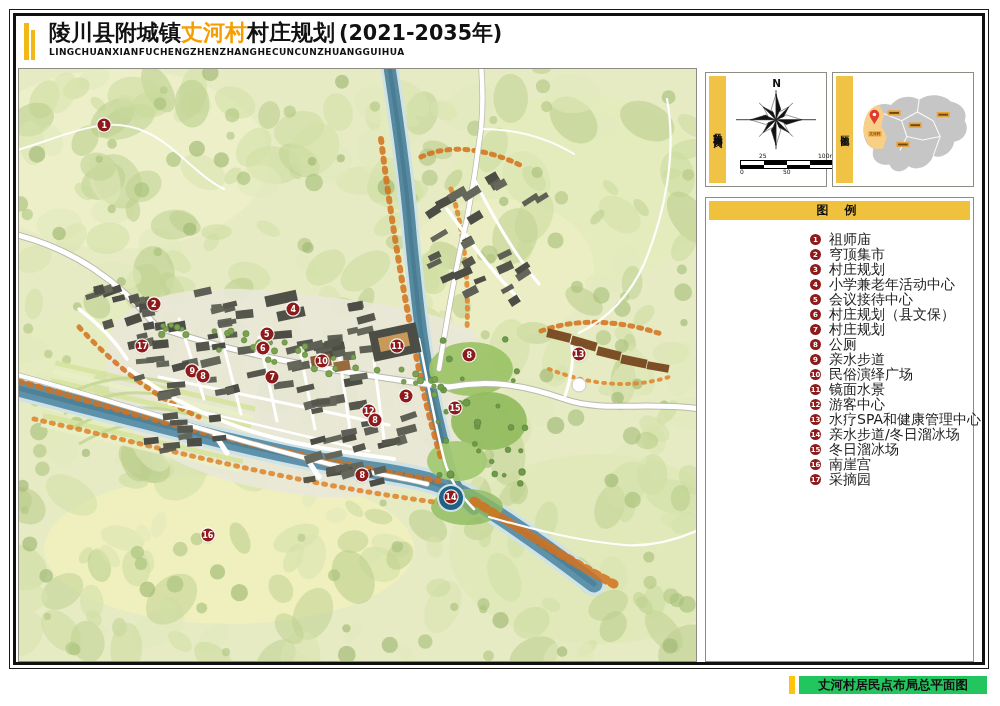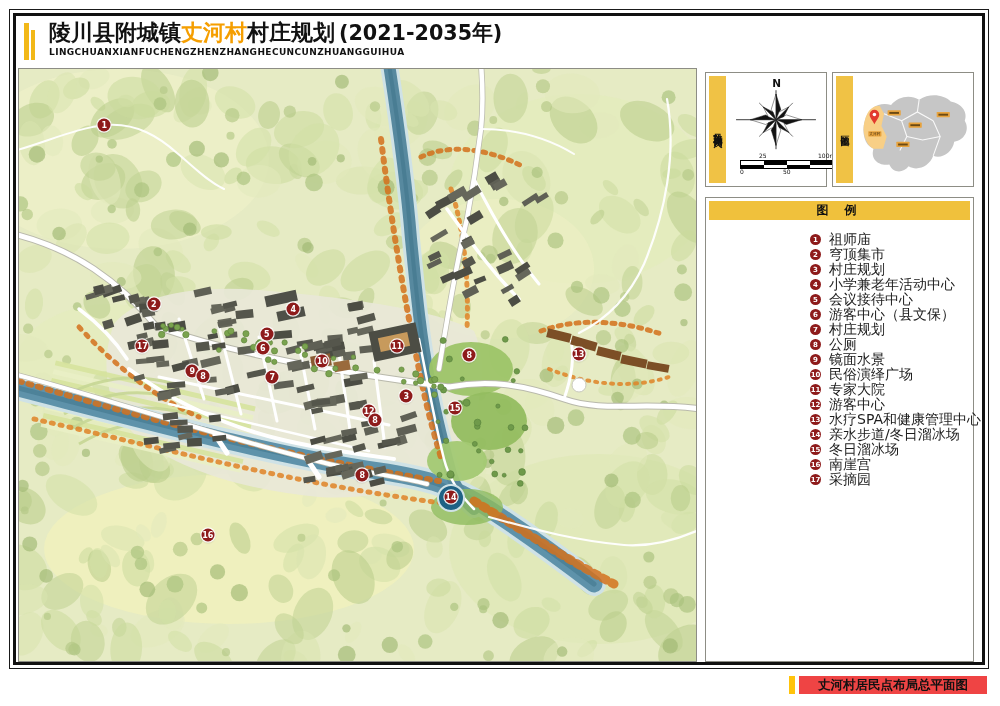--- a/index.html
+++ b/index.html
@@ -43,21 +43,21 @@
   .legend-head{position:absolute;left:3px;right:3px;top:3px;height:19px;background:#F0C13C;
                display:flex;align-items:center;justify-content:center;font-size:12px;font-weight:bold;letter-spacing:6px;}
   .legend-list{position:absolute;left:104px;top:34px;margin:0;padding:0;list-style:none;}
   .legend-list li{display:flex;align-items:center;gap:8px;height:15px;}
   .lg-b{width:11px;height:11px;border-radius:50%;background:#8E1B1B;color:#fff;flex:0 0 11px;
         display:flex;align-items:center;justify-content:center;font-size:7px;font-weight:bold;}
   .lg-t{font-size:14px;color:#1c1c1c;white-space:nowrap;}
 
   
   .cap-accent{position:absolute;left:789px;top:676px;width:6px;height:18px;background:#FFC30B;}
-  .cap-bar{position:absolute;left:799px;top:676px;width:188px;height:18px;background:#ef4444;
+  .cap-bar{position:absolute;left:799px;top:676px;width:188px;height:18px;background:#22c55e;
            display:flex;align-items:center;justify-content:center;font-size:12.5px;font-weight:bold;color:#111;}
 </style>
 </head>
 <body>
 
 <div class="page">
   <div class="frame-outer"></div>
   <div class="frame-inner"></div>
 
   <div class="hdr">
@@ -963,41 +963,41 @@
         <li>
           <span class="lg-b">4</span>
           <span class="lg-t">小学兼老年活动中心</span>
         </li>
         <li>
           <span class="lg-b">5</span>
           <span class="lg-t">会议接待中心</span>
         </li>
         <li>
           <span class="lg-b">6</span>
-          <span class="lg-t">游客中心（县文保）</span>
+          <span class="lg-t">村庄规划（县文保）</span>
         </li>
         <li>
           <span class="lg-b">7</span>
           <span class="lg-t">村庄规划</span>
         </li>
         <li>
           <span class="lg-b">8</span>
           <span class="lg-t">公厕</span>
         </li>
         <li>
           <span class="lg-b">9</span>
-          <span class="lg-t">镜面水景</span>
+          <span class="lg-t">亲水步道</span>
         </li>
         <li>
           <span class="lg-b">10</span>
           <span class="lg-t">民俗演绎广场</span>
         </li>
         <li>
           <span class="lg-b">11</span>
-          <span class="lg-t">专家大院</span>
+          <span class="lg-t">镜面水景</span>
         </li>
         <li>
           <span class="lg-b">12</span>
           <span class="lg-t">游客中心</span>
         </li>
         <li>
           <span class="lg-b">13</span>
           <span class="lg-t">水疗SPA和健康管理中心</span>
         </li>
         <li>

